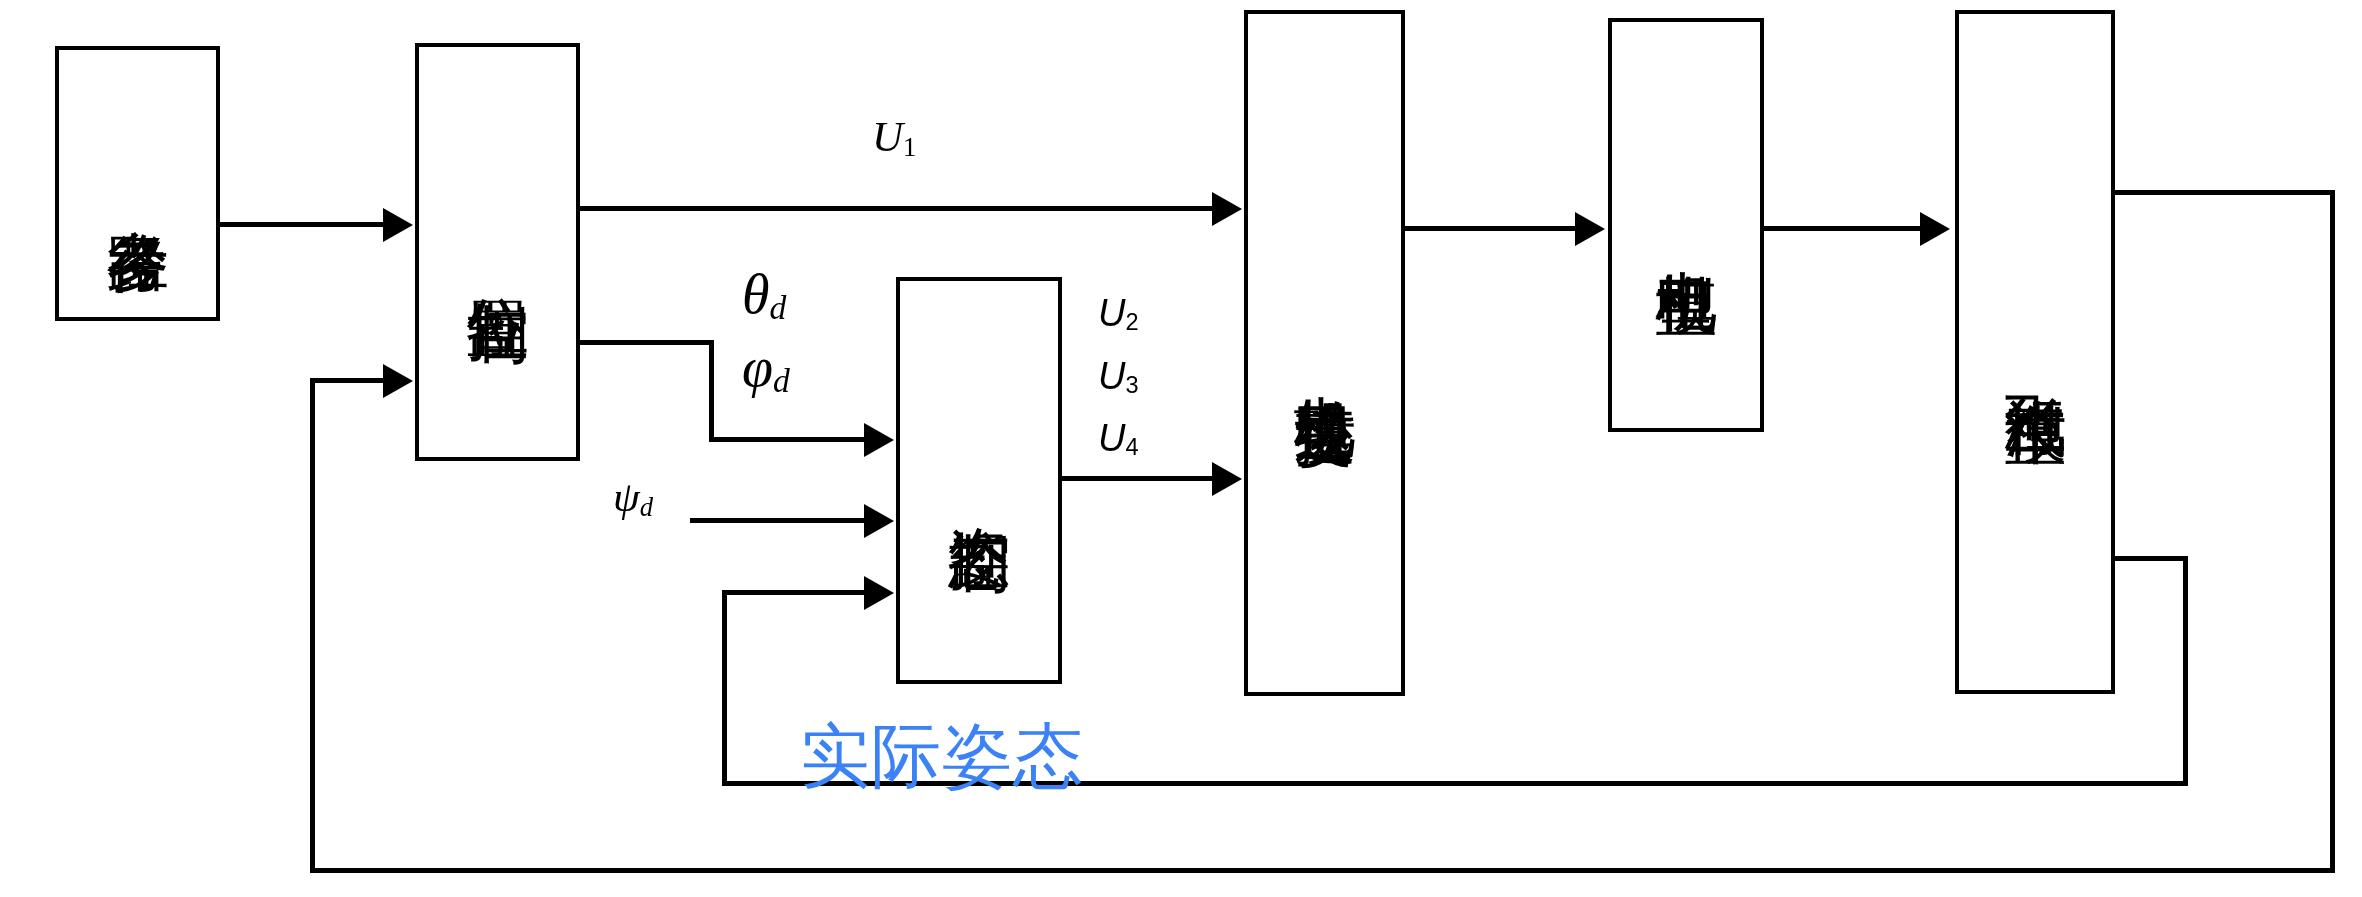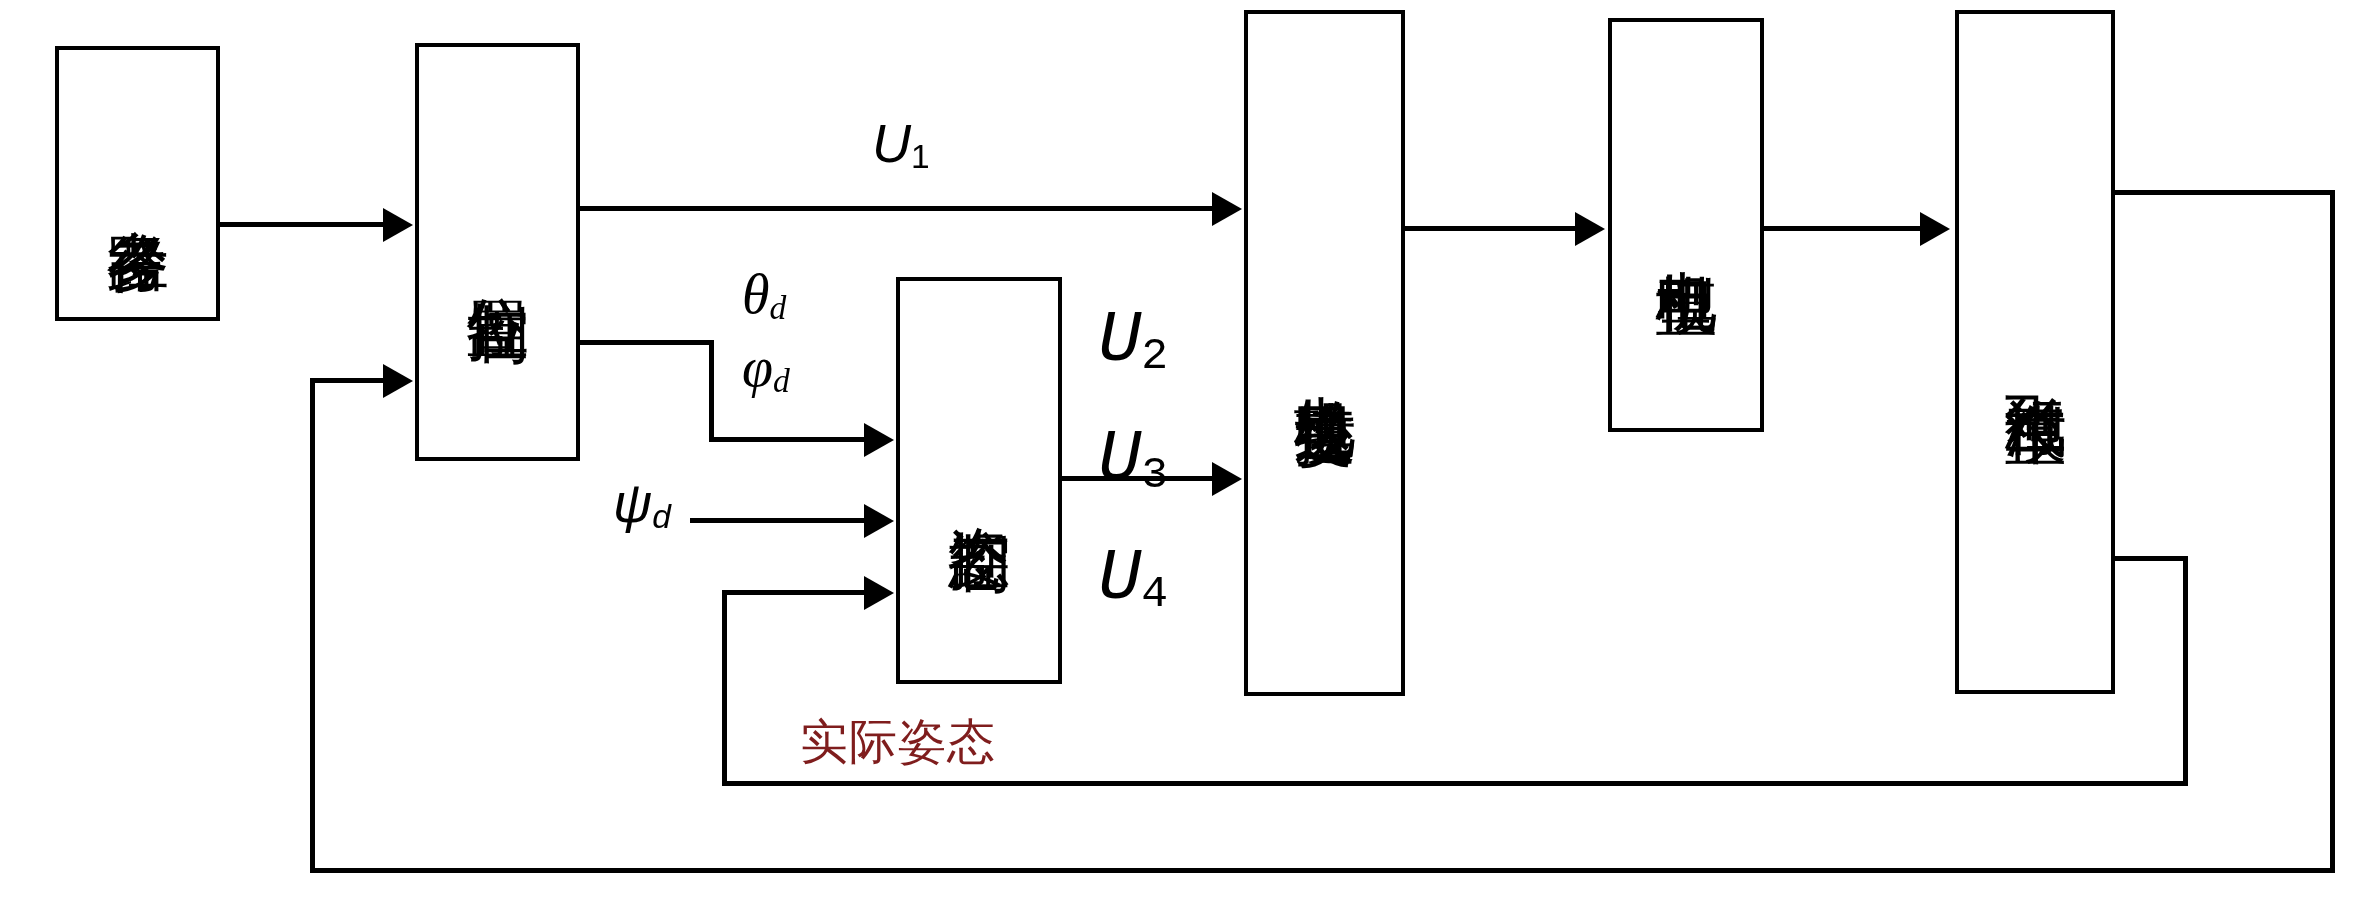--- a/index.html
+++ b/index.html
@@ -47,63 +47,63 @@
   .arrow-r {
     position: absolute;
     width: 0; height: 0;
     border-left: 30px solid #000000;
     border-top: 17px solid transparent;
     border-bottom: 17px solid transparent;
   }
   .sig {
     position: absolute;
     color: #000000;
-    font-family: Liberation Sans, sans-serif;
-    font-style: italic;
-    font-size: 54px;
+    font-family: Liberation Serif, serif;
+    font-style: italic;
+    font-size: 43px;
     white-space: nowrap;
   }
   .sig sub {
     font-size: 0.62em;
     font-style: normal;
     vertical-align: -0.18em;
   }
   .sig .gsub {
     font-size: 0.62em;
     font-style: italic;
     vertical-align: -0.18em;
   }
   .fb-label {
     position: absolute;
-    color: #7f1d1d;
-    font-family: "Liberation Serif", serif;
-    font-size: 48px;
+    color: #3b82f6;
+    font-family: "Liberation Serif", serif;
+    font-size: 70px;
     white-space: nowrap;
     letter-spacing: 1px;
   }
   .omega-stack {
     position: absolute;
     color: #000000;
     font-family: "Liberation Serif", serif;
     font-style: italic;
     font-size: 54px;
     line-height: 1.22;
     white-space: nowrap;
   }
   .omega-stack sub {
     font-size: 0.62em;
     font-style: normal;
     vertical-align: -0.18em;
   }
   .ustack {
     position: absolute;
     color: #000000;
-    font-family: Liberation Mono, monospace;
-    font-style: italic;
-    font-size: 72px;
+    font-family: Liberation Sans, sans-serif;
+    font-style: italic;
+    font-size: 38px;
     line-height: 1.65;
     white-space: nowrap;
   }
   .ustack sub {
     font-size: 0.62em;
     font-style: normal;
     vertical-align: -0.18em;
   }
   .thetaphi {
     position: absolute;

